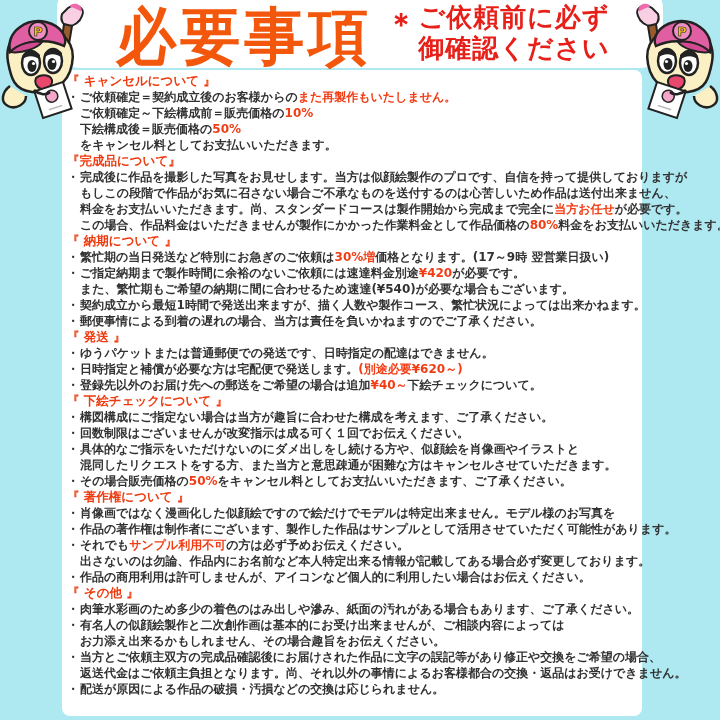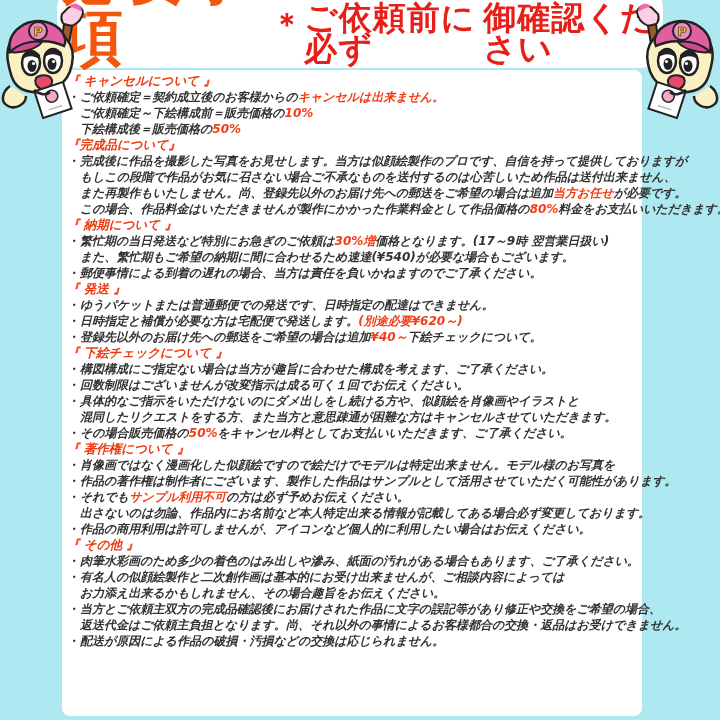--- a/index.html
+++ b/index.html
@@ -5,24 +5,24 @@
   html,body{margin:0;padding:0;}
   body{width:720px;height:720px;overflow:hidden;font-family:"DejaVu Sans","Liberation Sans",sans-serif;}
   .stage{position:relative;width:720px;height:720px;background:var(--bg,#aee9f2);overflow:hidden;}
 
   .title-banner{position:absolute;left:57px;top:-14px;width:606px;height:82px;background:#fff;border-radius:22px;
     display:flex;align-items:flex-end;justify-content:center;gap:14px;padding-bottom:2px;box-sizing:border-box;}
   .main-title{font-size:60px;font-weight:900;color:var(--title,#f2570c);letter-spacing:4px;line-height:1;
     transform:scaleY(1.04);margin-left:6px;}
   .subtitle{display:flex;align-items:center;color:var(--subtitle,#e71f19);font-weight:bold;margin-bottom:2px;}
   .subtitle .star{font-size:30px;margin-right:2px;align-self:flex-start;margin-top:2px;}
-  .subtitle .sublines{display:flex;flex-direction:row;align-items:center;font-size:33px;line-height:31px;letter-spacing:1px;}
+  .subtitle .sublines{display:flex;flex-direction:column;align-items:center;font-size:26px;line-height:31px;letter-spacing:1px;}
 
   .content-box{position:absolute;left:62px;top:70px;width:580px;height:646px;background:#fff;border-radius:8px;
-    padding:3px 0 0 5px;box-sizing:border-box;font-style:italic;}
+    padding:3px 0 0 5px;box-sizing:border-box;}
   .sec-title{font-size:12.5px;font-weight:bold;color:var(--heading,#ee3a0e);line-height:16px;white-space:nowrap;}
   .line{font-size:12px;font-weight:bold;color:#323232;line-height:16px;white-space:nowrap;}
   .line .bullet{margin-right:1px;}
   .line.cont{padding-left:13px;}
   .red{color:var(--hl,#f23c14);}
 
   .mascot{position:absolute;width:96px;height:120px;top:0;}
   .mascot.left{left:-2px;}
   .mascot.right{right:-2px;transform:scaleX(-1);}
 </style>
@@ -37,31 +37,34 @@
       <span class="star">＊</span>
       <span class="sublines">
         <span>ご依頼前に必ず</span>
         <span>御確認ください</span>
       </span>
     </div>
   </div>
 
   <div class="content-box">
       <div class="sec-title">『 キャンセルについて 』</div>
-      <div class="line"><span class="bullet">・</span><span>ご依頼確定＝契約成立後のお客様からの</span><span class="red">キャンセルは出来ません。</span></div>
+      <div class="line"><span class="bullet">・</span><span>ご依頼確定＝契約成立後のお客様からの</span><span class="red">また再製作もいたしません。</span></div>
       <div class="line cont"><span>ご依頼確定～下絵構成前＝販売価格の</span><span class="red">10%</span></div>
       <div class="line cont"><span>下絵構成後＝販売価格の</span><span class="red">50%</span></div>
+      <div class="line cont"><span>をキャンセル料としてお支払いいただきます。</span></div>
       <div class="sec-title">『完成品について』</div>
       <div class="line"><span class="bullet">・</span><span>完成後に作品を撮影した写真をお見せします。当方は似顔絵製作のプロです、自信を持って提供しておりますが</span></div>
       <div class="line cont"><span>もしこの段階で作品がお気に召さない場合ご不承なものを送付するのは心苦しいため作品は送付出来ません、</span></div>
-      <div class="line cont"><span>また再製作もいたしません。尚、登録先以外のお届け先への郵送をご希望の場合は追加</span><span class="red">当方お任せ</span><span>が必要です。</span></div>
+      <div class="line cont"><span>料金をお支払いいただきます。尚、スタンダードコースは製作開始から完成まで完全に</span><span class="red">当方お任せ</span><span>が必要です。</span></div>
       <div class="line cont"><span>この場合、作品料金はいただきませんが製作にかかった作業料金として作品価格の</span><span class="red">80%</span><span>料金をお支払いいただきます。</span></div>
       <div class="sec-title">『 納期について 』</div>
       <div class="line"><span class="bullet">・</span><span>繁忙期の当日発送など特別にお急ぎのご依頼は</span><span class="red">30%増</span><span>価格となります。(17～9時 翌営業日扱い)</span></div>
+      <div class="line"><span class="bullet">・</span><span>ご指定納期まで製作時間に余裕のないご依頼には速達料金別途</span><span class="red">¥420</span><span>が必要です。</span></div>
       <div class="line cont"><span>また、繁忙期もご希望の納期に間に合わせるため速達(¥540)が必要な場合もございます。</span></div>
+      <div class="line"><span class="bullet">・</span><span>契約成立から最短1時間で発送出来ますが、描く人数や製作コース、繁忙状況によっては出来かねます。</span></div>
       <div class="line"><span class="bullet">・</span><span>郵便事情による到着の遅れの場合、当方は責任を負いかねますのでご了承ください。</span></div>
       <div class="sec-title">『 発送 』</div>
       <div class="line"><span class="bullet">・</span><span>ゆうパケットまたは普通郵便での発送です、日時指定の配達はできません。</span></div>
       <div class="line"><span class="bullet">・</span><span>日時指定と補償が必要な方は宅配便で発送します。</span><span class="red">(別途必要¥620～)</span></div>
       <div class="line"><span class="bullet">・</span><span>登録先以外のお届け先への郵送をご希望の場合は追加</span><span class="red">¥40～</span><span>下絵チェックについて。</span></div>
       <div class="sec-title">『 下絵チェックについて 』</div>
       <div class="line"><span class="bullet">・</span><span>構図構成にご指定ない場合は当方が趣旨に合わせた構成を考えます、ご了承ください。</span></div>
       <div class="line"><span class="bullet">・</span><span>回数制限はございませんが改変指示は成る可く１回でお伝えください。</span></div>
       <div class="line"><span class="bullet">・</span><span>具体的なご指示をいただけないのにダメ出しをし続ける方や、似顔絵を肖像画やイラストと</span></div>
       <div class="line cont"><span>混同したリクエストをする方、また当方と意思疎通が困難な方はキャンセルさせていただきます。</span></div>

